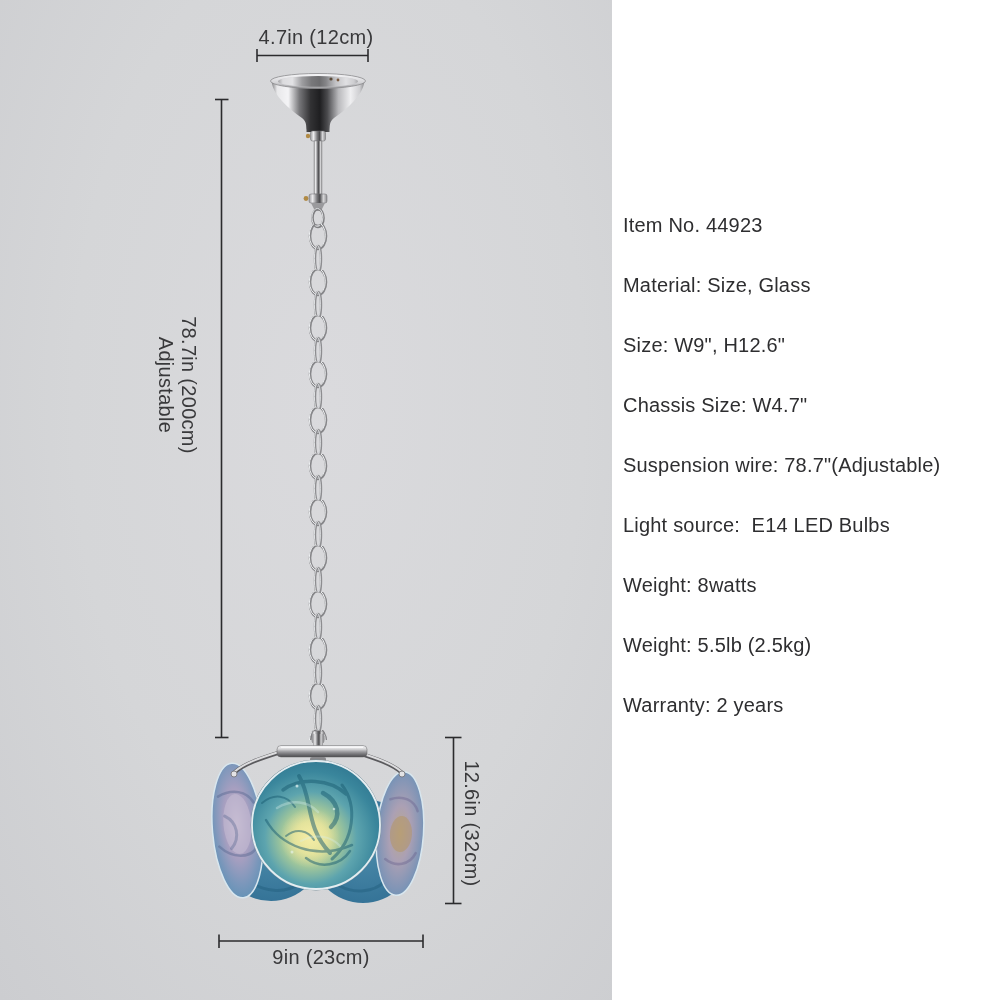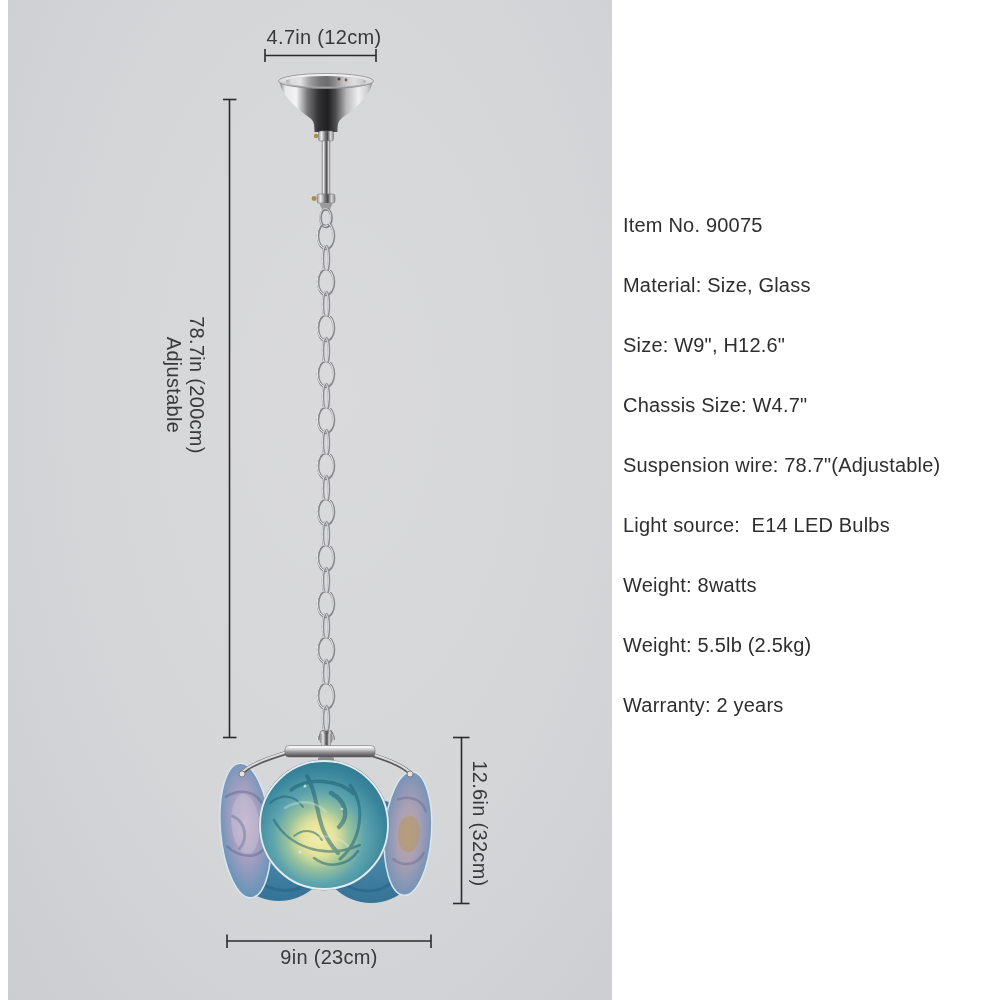--- a/index.html
+++ b/index.html
@@ -2,21 +2,21 @@
 <html><head>
 <meta charset="utf-8">
 <style>
   html,body{margin:0;padding:0;background:#ffffff;}
   .canvas{
     position:relative;width:1000px;height:1000px;overflow:hidden;
     font-family:"Liberation Sans","DejaVu Sans",sans-serif;
   }
   
   .left-panel{
-    position:absolute;left:8px;top:0;width:632px;height:1000px;
+    position:absolute;left:0;top:0;width:632px;height:1000px;
     background:radial-gradient(ellipse at 52% 40%, #dadadd 0%, #d5d6d8 55%, #cccdd0 100%);
   }
   .left-panel svg{position:absolute;left:0;top:0;width:612px;height:1000px;display:block;}
   
   .dim{
     position:absolute;color:#39393b;font-size:20px;line-height:23px;
     letter-spacing:0.3px;text-align:center;white-space:nowrap;
   }
   .dim-top{left:196px;top:26px;width:240px;}
   .dim-left{left:77px;top:362px;width:200px;transform:rotate(90deg);}
@@ -231,21 +231,21 @@
       <div>78.7in (200cm)</div>
       <div>Adjustable</div>
     </div>
 
     <div class="dim dim-right">12.6in (32cm)</div>
 
     <div class="dim dim-bottom">9in (23cm)</div>
   </div>
 
   <div class="right-panel">
-    <p class="spec">Item No. 90075</p>
+    <p class="spec">Item No. 44923</p>
     <p class="spec">Material: Size, Glass</p>
     <p class="spec">Size: W9", H12.6"</p>
     <p class="spec">Chassis Size: W4.7"</p>
     <p class="spec">Suspension wire: 78.7"(Adjustable)</p>
     <p class="spec">Light source:  E14 LED Bulbs</p>
     <p class="spec">Weight: 8watts</p>
     <p class="spec">Weight: 5.5lb (2.5kg)</p>
     <p class="spec">Warranty: 2 years</p>
   </div>
 

